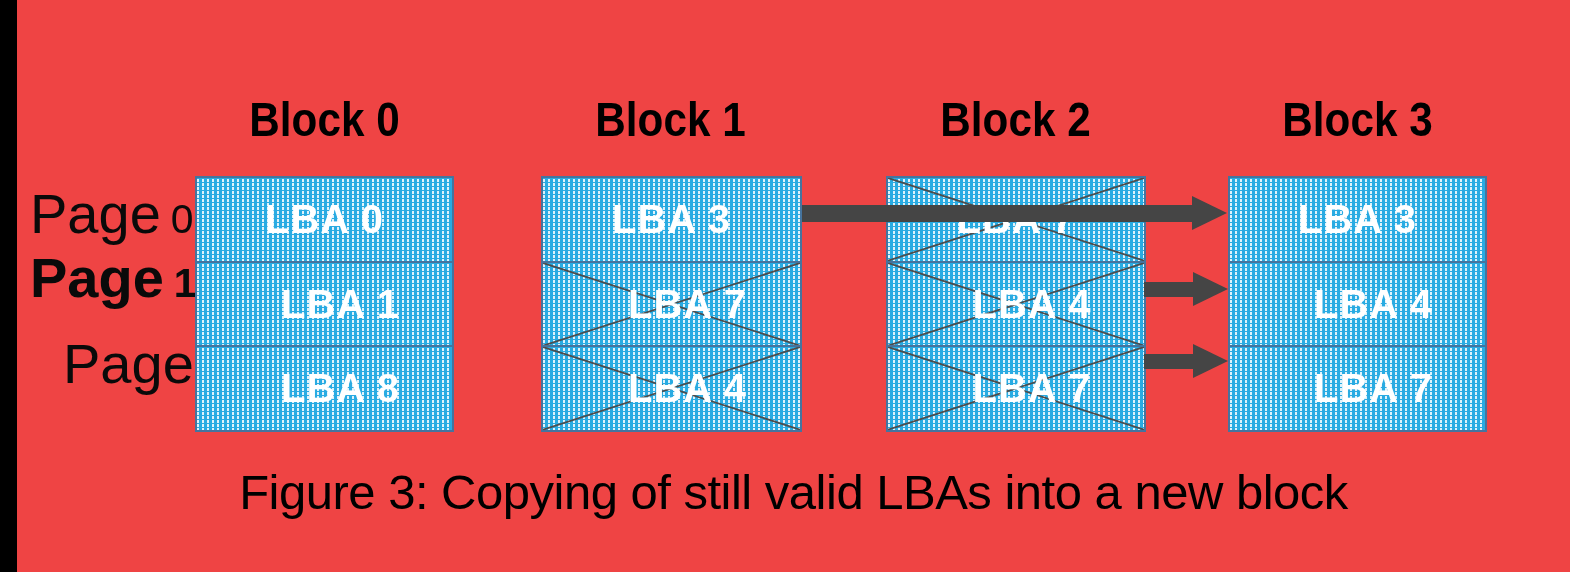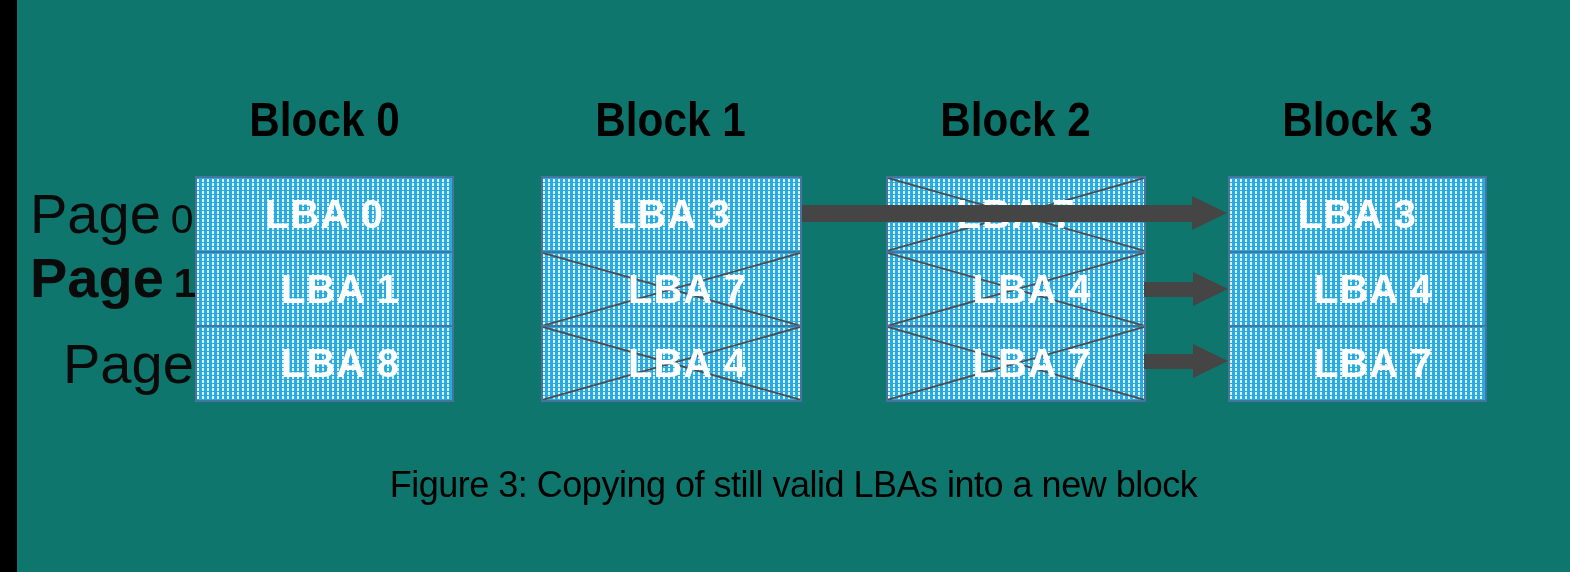--- a/index.html
+++ b/index.html
@@ -1,40 +1,40 @@
 <!DOCTYPE html>
 <html><head>
 <meta charset="utf-8">
 <style>
   html,body{margin:0;padding:0;background:#ffffff;}
   #canvas{
     position:relative;
     width:1570px;height:572px;
-    background:#0f766e;
+    background:#ef4444;
     font-family:"Liberation Sans","DejaVu Sans",sans-serif;
     overflow:hidden;
   }
   .left-bar{
     position:absolute;left:0;top:0;width:17px;height:572px;
     background:#000000;
   }
   .block-title{
     position:absolute;top:94px;height:52px;
     font-size:48px;font-weight:700;color:#000000;
     text-align:center;line-height:52px;
     transform:scaleX(.88);transform-origin:50% 50%;
     white-space:nowrap;
   }
   .page-label{
     position:absolute;left:30px;height:48px;line-height:48px;
     font-size:56px;font-weight:500;color:#0a0a0a;white-space:nowrap;
   }
   .page-label .osnum{font-size:0.73em;margin-left:10px;}
   .block{
-    position:absolute;top:176px;width:259px;height:226px;
+    position:absolute;top:176px;width:259px;height:256px;
     border:2px solid #45749e;box-sizing:border-box;
     display:flex;flex-direction:column;
   }
   .page-row{
     position:relative;flex:1;
     background-color:#29abe2;
     background-image:
       repeating-linear-gradient(to bottom,#29abe2 0 1px,rgba(41,171,226,0) 1px 4px),
       repeating-linear-gradient(to right,rgba(255,255,255,.85) 0 2px,rgba(255,255,255,0) 2px 5px);
     display:flex;align-items:center;justify-content:center;
@@ -53,21 +53,21 @@
   .arrow{position:absolute;z-index:5;}
   .arrow .shaft{position:absolute;background:#454545;}
   .arrow .head{
     position:absolute;width:0;height:0;
     border-top:17px solid transparent;
     border-bottom:17px solid transparent;
     border-left:35px solid #454545;
   }
   .caption{
     position:absolute;left:17px;right:0;top:464px;
-    text-align:center;font-size:36px;color:#000000;
+    text-align:center;font-size:49px;color:#000000;
     letter-spacing:-0.5px;white-space:nowrap;
   }
 </style>
 </head>
 <body>
 
 <div id="canvas">
 
   <div class="left-bar"></div>
 

